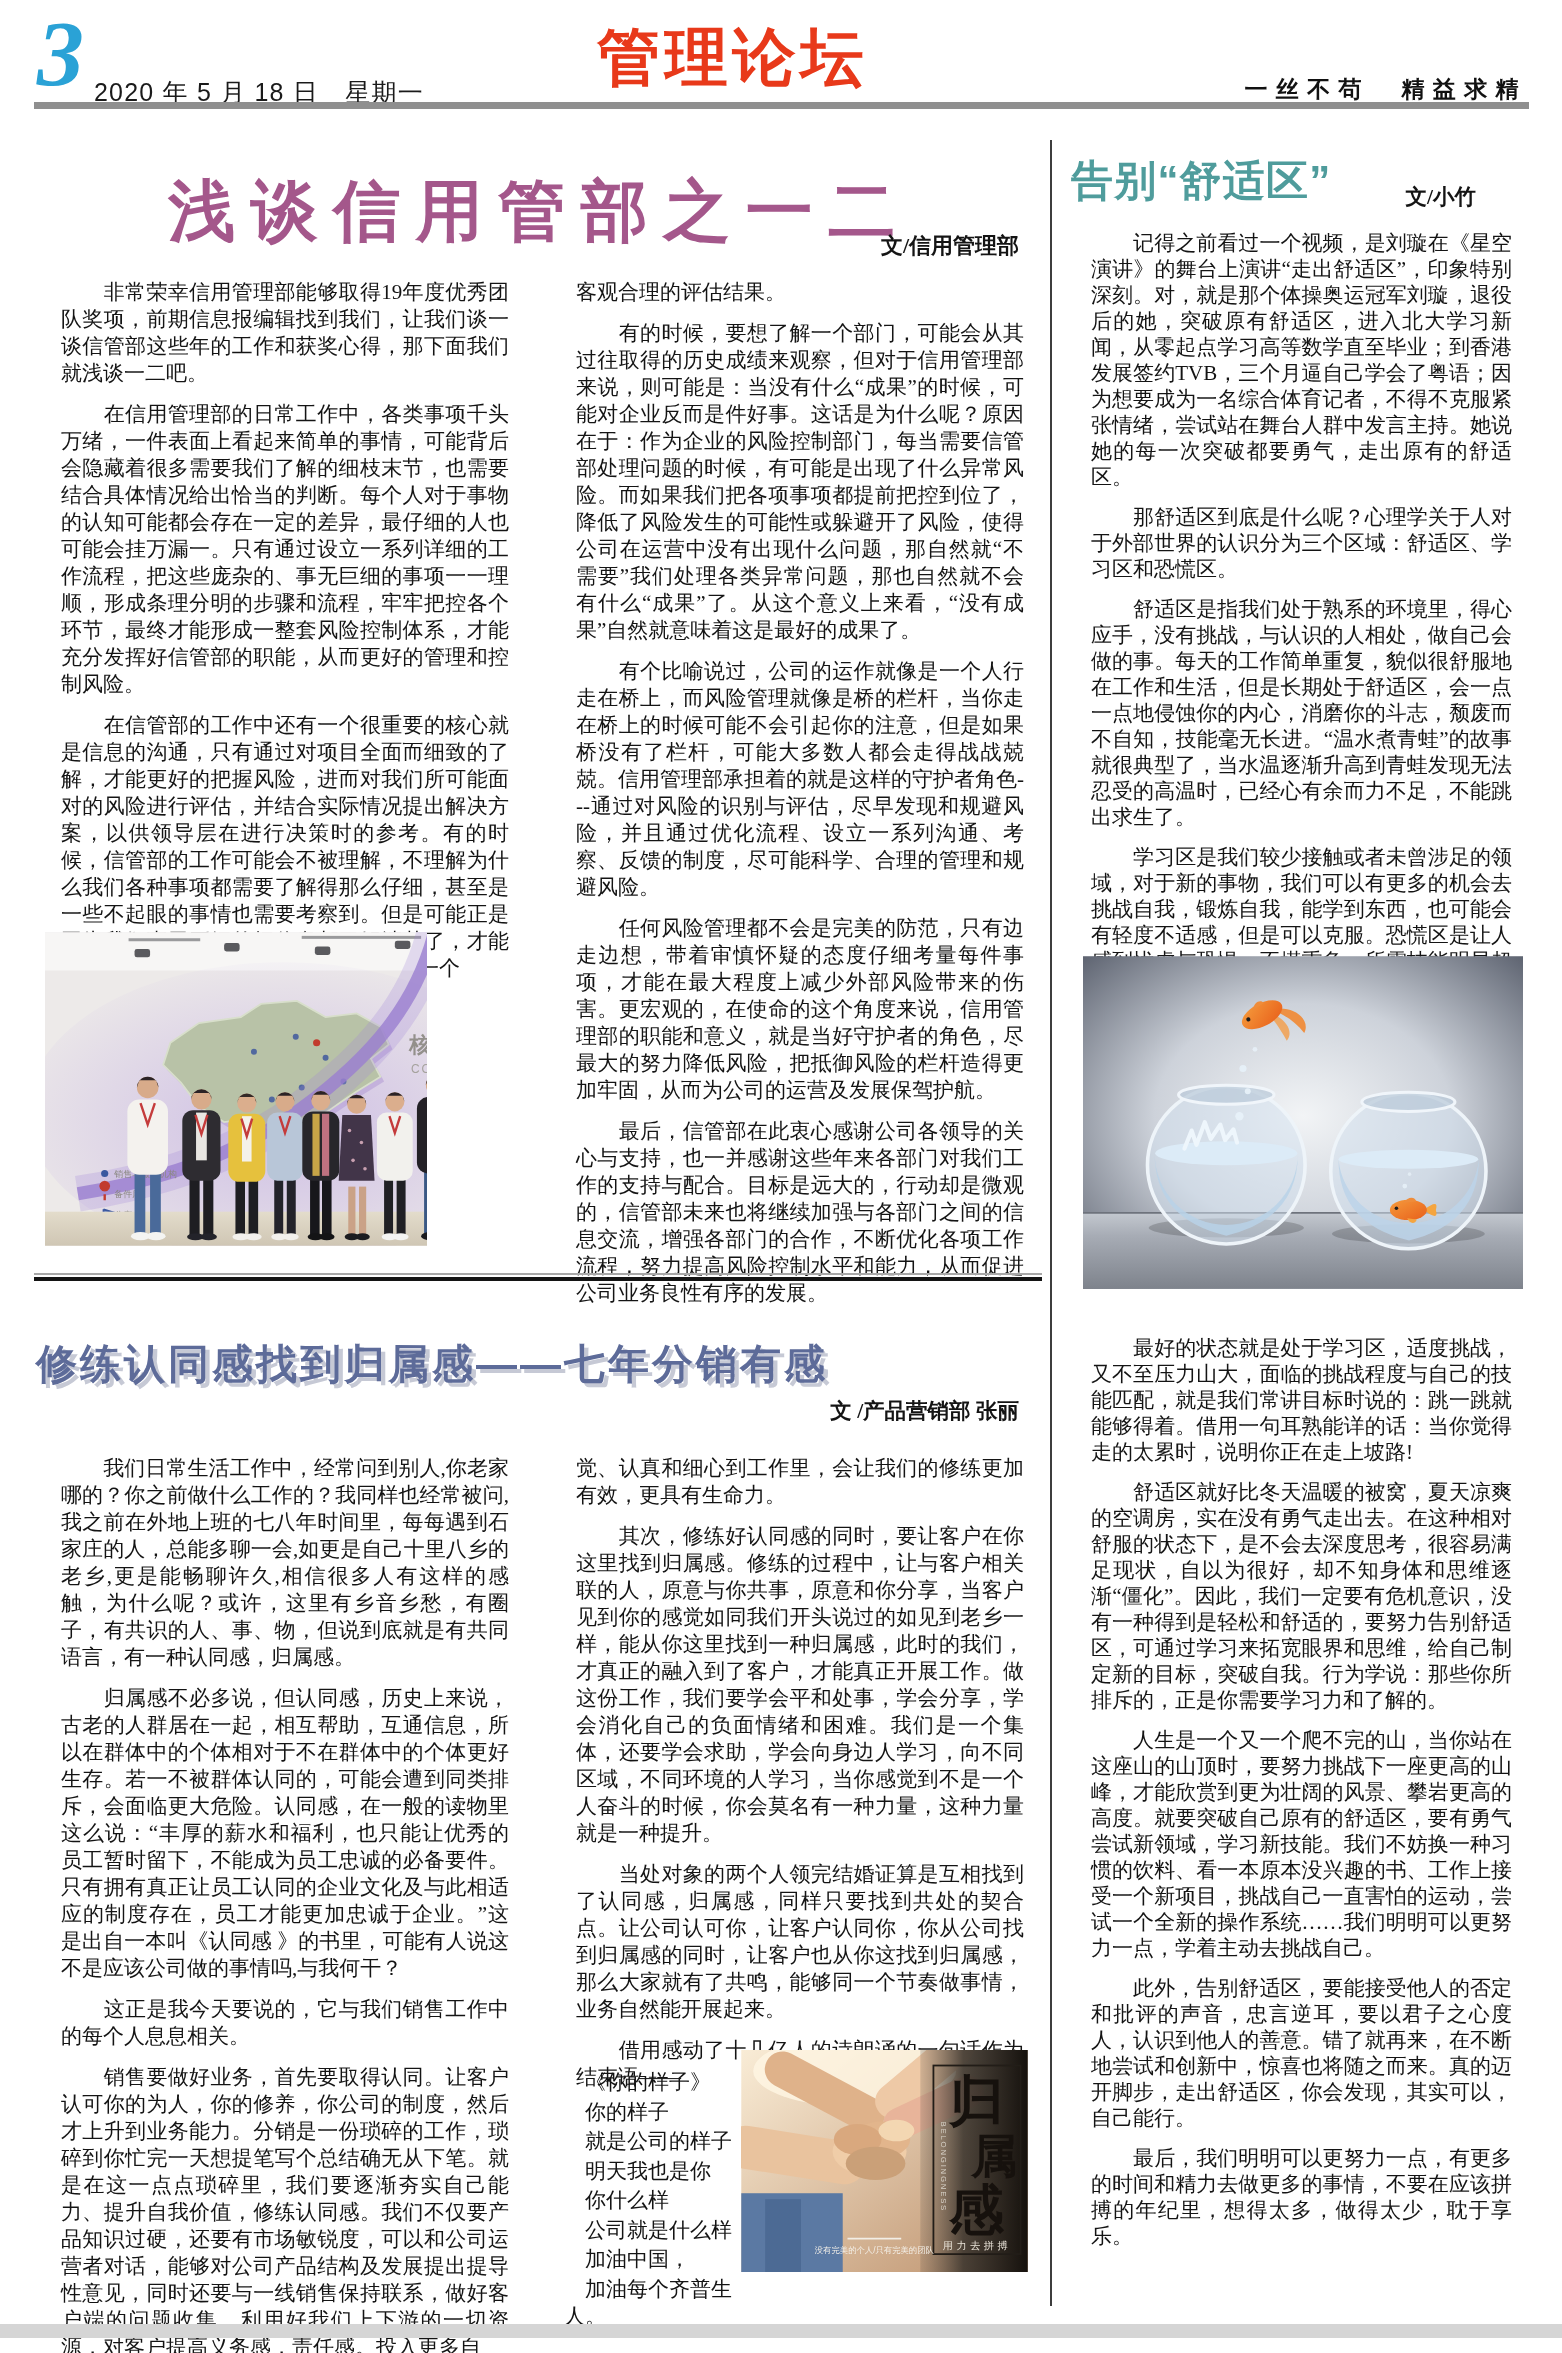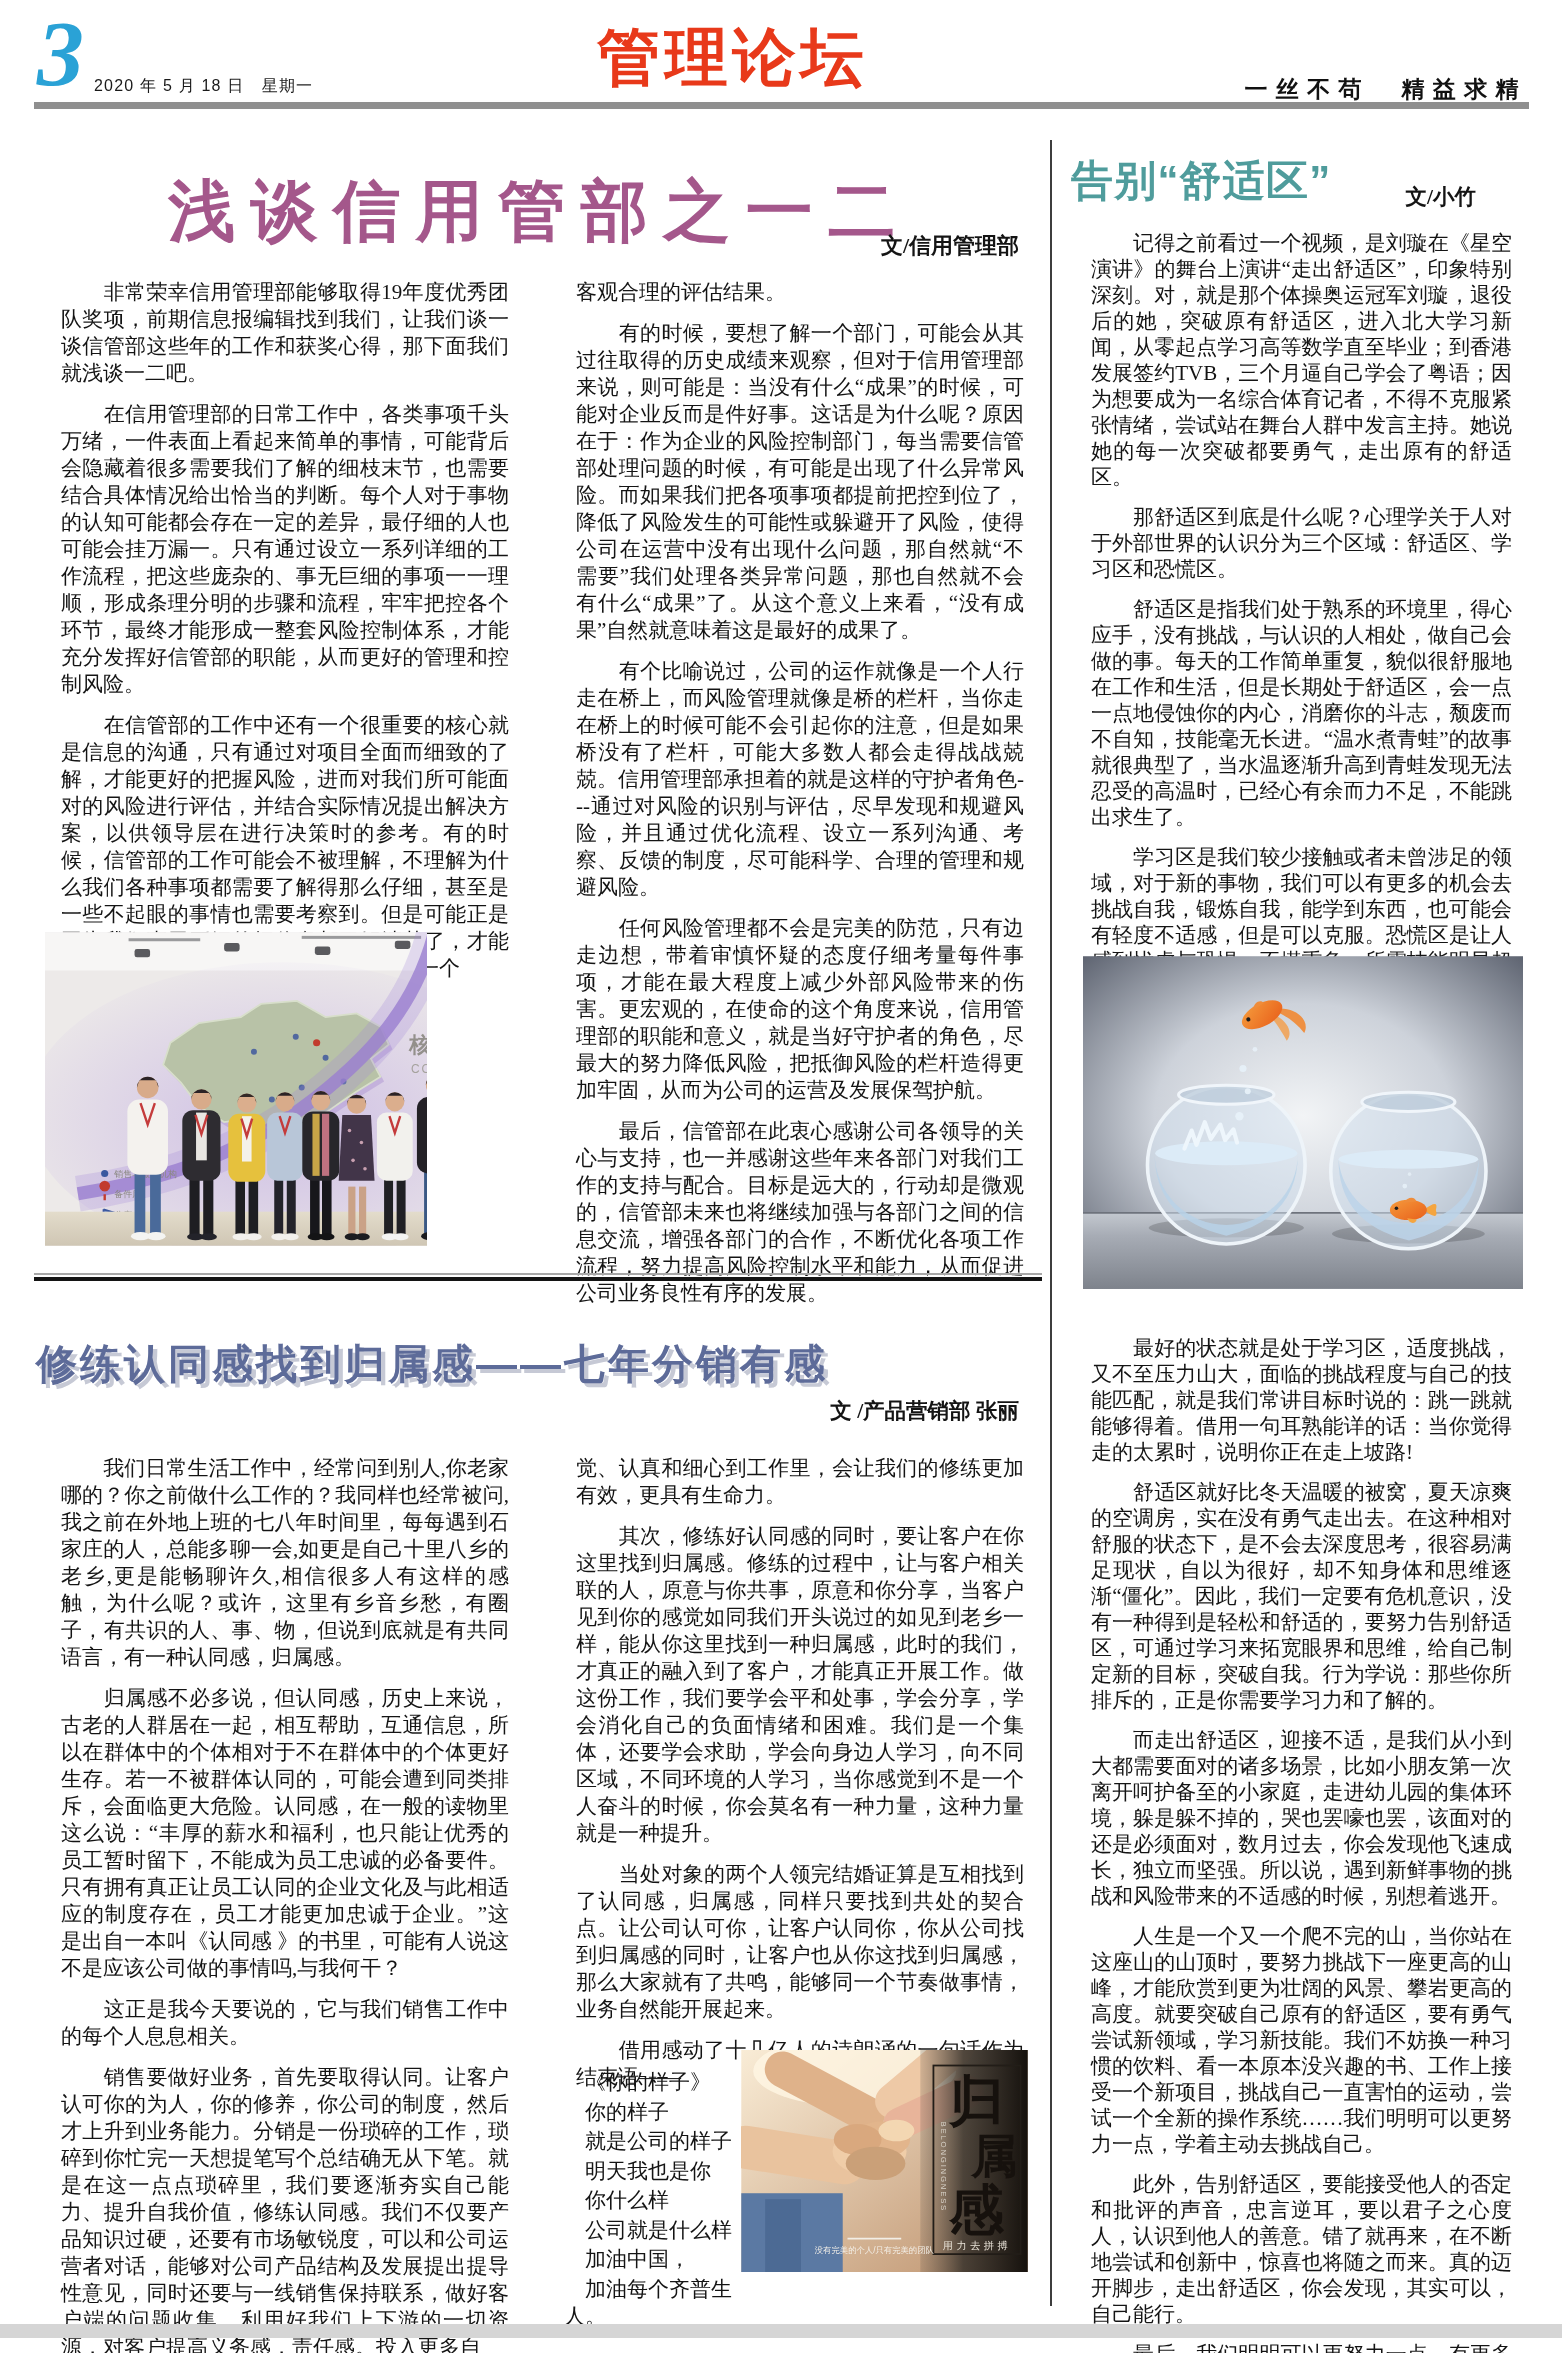--- a/index.html
+++ b/index.html
@@ -4,21 +4,21 @@
 <style>
   html,body{margin:0;padding:0;}
   body{
     width:1563px;height:2354px;position:relative;background:#ffffff;
     font-family:"Liberation Serif","DejaVu Serif",serif;color:#141414;
     overflow:hidden;
   }
   .abs{position:absolute;}
   
   .pagenum{left:37px;top:6px;font-size:94px;font-style:italic;font-weight:bold;color:#2aa2d6;line-height:1;}
-  .pagedate{left:94px;top:76px;font-size:16px;font-family:"Liberation Sans","DejaVu Sans",sans-serif;color:#1a1a1a;letter-spacing:1.2px;}
+  .pagedate{left:94px;top:76px;font-size:25px;font-family:"Liberation Sans","DejaVu Sans",sans-serif;color:#1a1a1a;letter-spacing:1.2px;}
   .masthead{left:597px;top:20.3px;width:370px;text-align:left;font-size:63px;font-weight:bold;color:#e8391a;letter-spacing:4.8px;line-height:1.2;font-family:"Liberation Sans","DejaVu Sans",sans-serif;}
   .slogan{left:1123px;top:74px;width:404px;text-align:right;font-size:23px;font-weight:bold;letter-spacing:8.4px;color:#111;font-family:"Liberation Sans","DejaVu Sans",sans-serif;}
   .header-rule{left:34px;top:102px;width:1495px;height:7.2px;background:#8f8f8f;}
   
   .v-divider{left:1050px;top:140px;width:1.8px;height:2166px;background:#3d3d3d;}
   .section-divider{left:34px;top:1273px;width:1008px;}
   .section-divider .thin{height:1.8px;background:#a8a8a8;}
   .section-divider .thick{height:3.6px;background:#141414;margin-top:2.4px;}
   .footer-bar{left:0;top:2324px;width:1563px;height:14.3px;background:#d5d5d5;}
   
@@ -389,20 +389,19 @@
       <circle cx="-6" cy="-40" r="4" fill="#e8f2fa" opacity="0.8"></circle>
       <circle cx="2" cy="-60" r="3" fill="#e8f2fa" opacity="0.7"></circle>
     </g>
   </g>
 </svg>
 </div>
 
 <div class="abs textcol rcol2">
     <p class="para">　　最好的状态就是处于学习区，适度挑战，又不至压力山大，面临的挑战程度与自己的技能匹配，就是我们常讲目标时说的：跳一跳就能够得着。借用一句耳熟能详的话：当你觉得走的太累时，说明你正在走上坡路!</p>
     <p class="para">　　舒适区就好比冬天温暖的被窝，夏天凉爽的空调房，实在没有勇气走出去。在这种相对舒服的状态下，是不会去深度思考，很容易满足现状，自以为很好，却不知身体和思维逐渐“僵化”。因此，我们一定要有危机意识，没有一种得到是轻松和舒适的，要努力告别舒适区，可通过学习来拓宽眼界和思维，给自己制定新的目标，突破自我。行为学说：那些你所排斥的，正是你需要学习力和了解的。</p>
-    <p class="para">　　而走出舒适区，迎接不适，是我们从小到大都需要面对的诸多场景，比如小朋友第一次离开呵护备至的小家庭，走进幼儿园的集体环境，躲是躲不掉的，哭也罢嚎也罢，该面对的还是必须面对，数月过去，你会发现他飞速成长，独立而坚强。所以说，遇到新鲜事物的挑战和风险带来的不适感的时候，别想着逃开。</p>
     <p class="para">　　人生是一个又一个爬不完的山，当你站在这座山的山顶时，要努力挑战下一座更高的山峰，才能欣赏到更为壮阔的风景、攀岩更高的高度。就要突破自己原有的舒适区，要有勇气尝试新领域，学习新技能。我们不妨换一种习惯的饮料、看一本原本没兴趣的书、工作上接受一个新项目，挑战自己一直害怕的运动，尝试一个全新的操作系统……我们明明可以更努力一点，学着主动去挑战自己。</p>
     <p class="para">　　此外，告别舒适区，要能接受他人的否定和批评的声音，忠言逆耳，要以君子之心度人，认识到他人的善意。错了就再来，在不断地尝试和创新中，惊喜也将随之而来。真的迈开脚步，走出舒适区，你会发现，其实可以，自己能行。</p>
     <p class="para">　　最后，我们明明可以更努力一点，有更多的时间和精力去做更多的事情，不要在应该拼搏的年纪里，想得太多，做得太少，耽于享乐。</p>
   </div>
 
 <div class="abs footer-bar"></div>
 
 
 </body></html>

